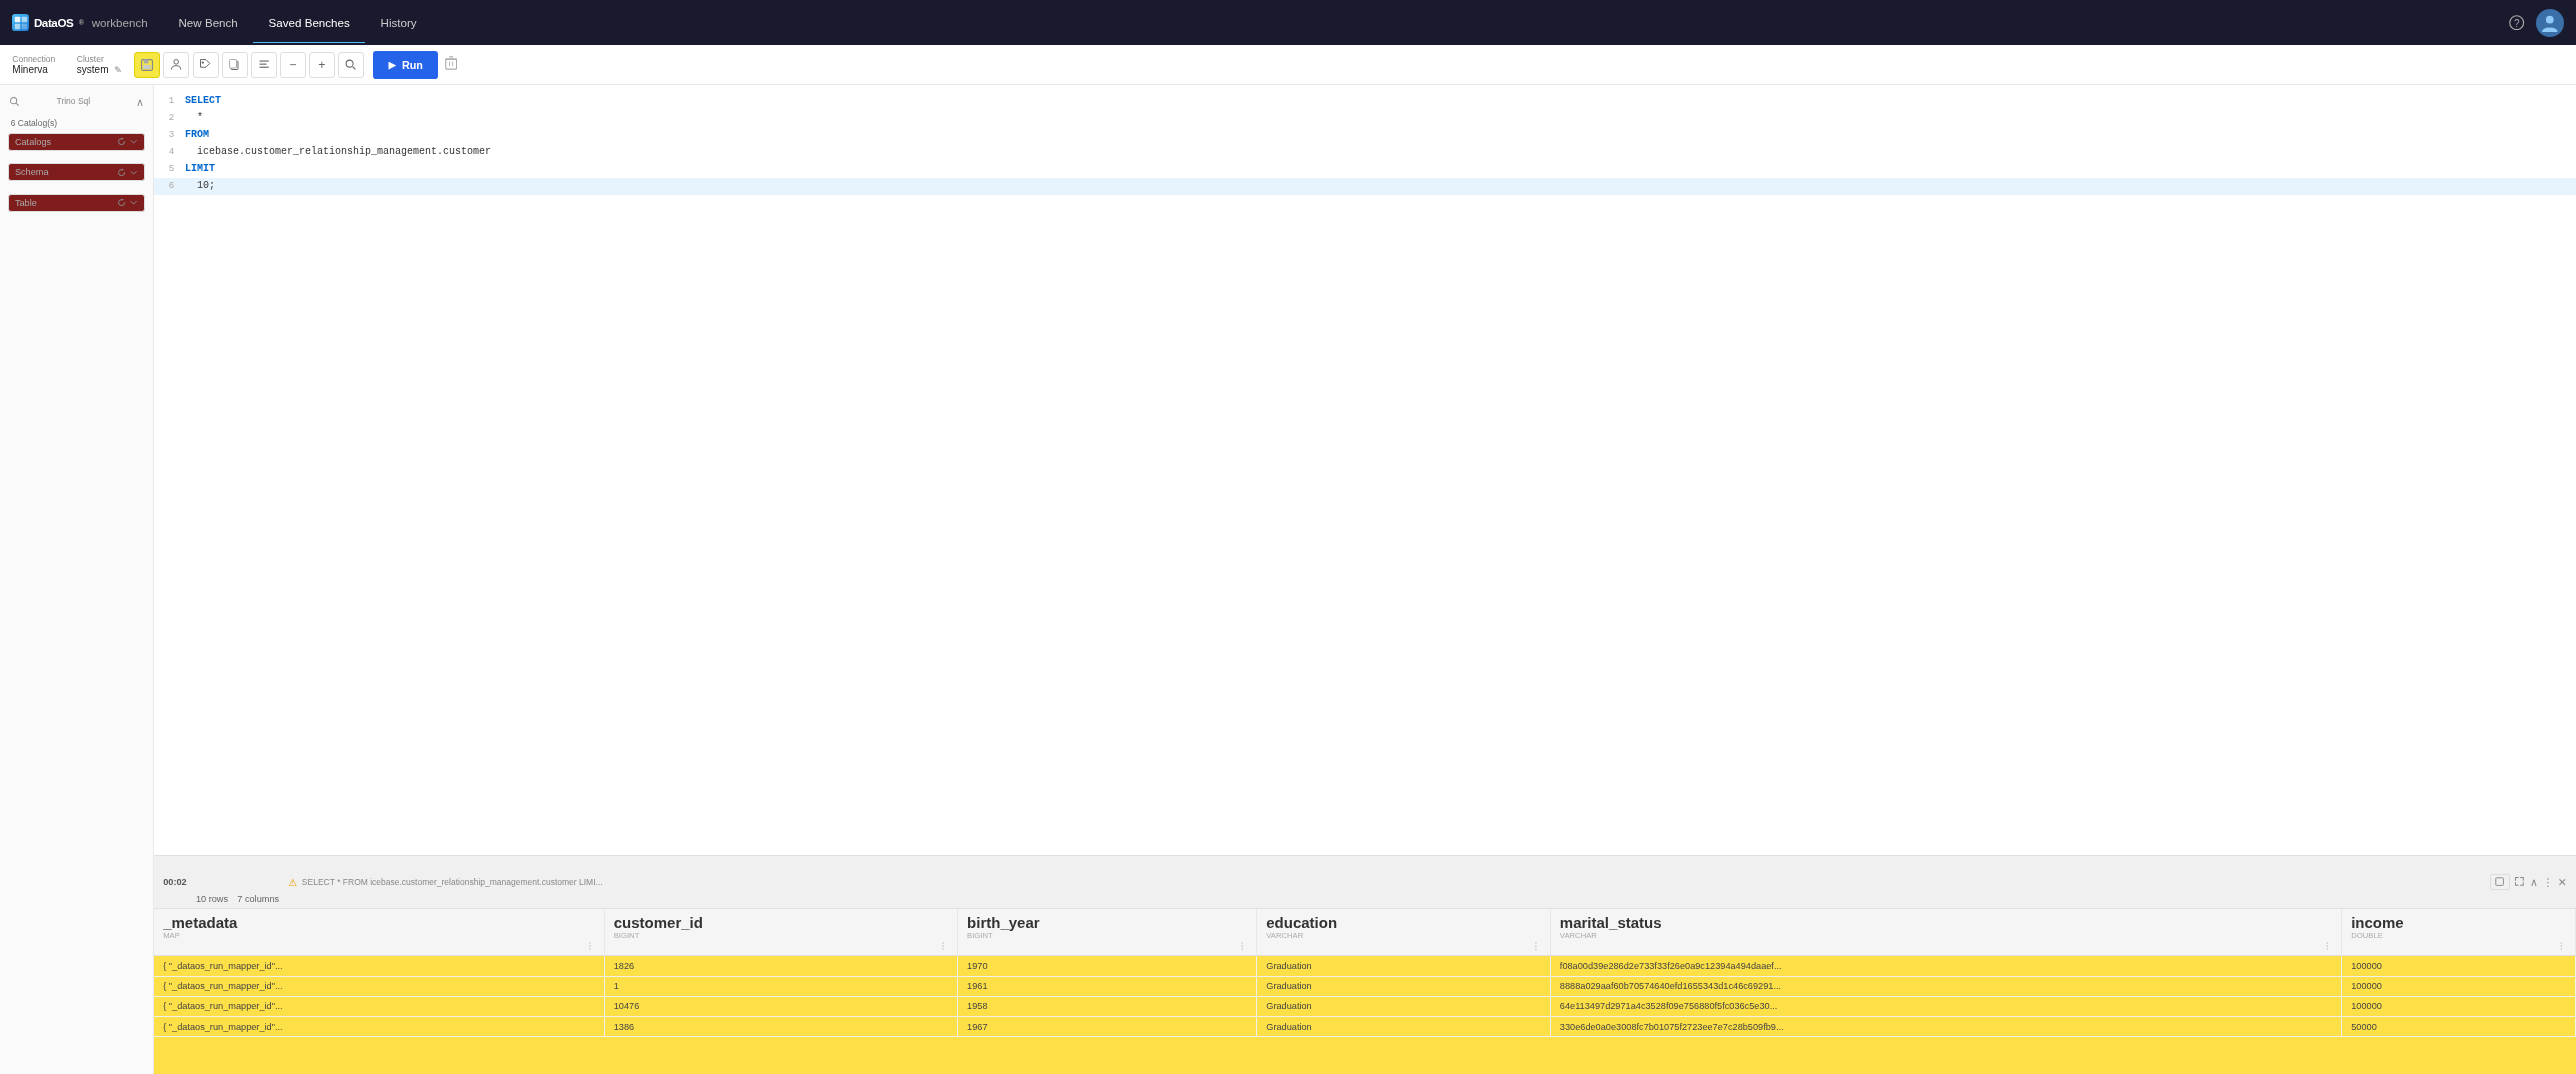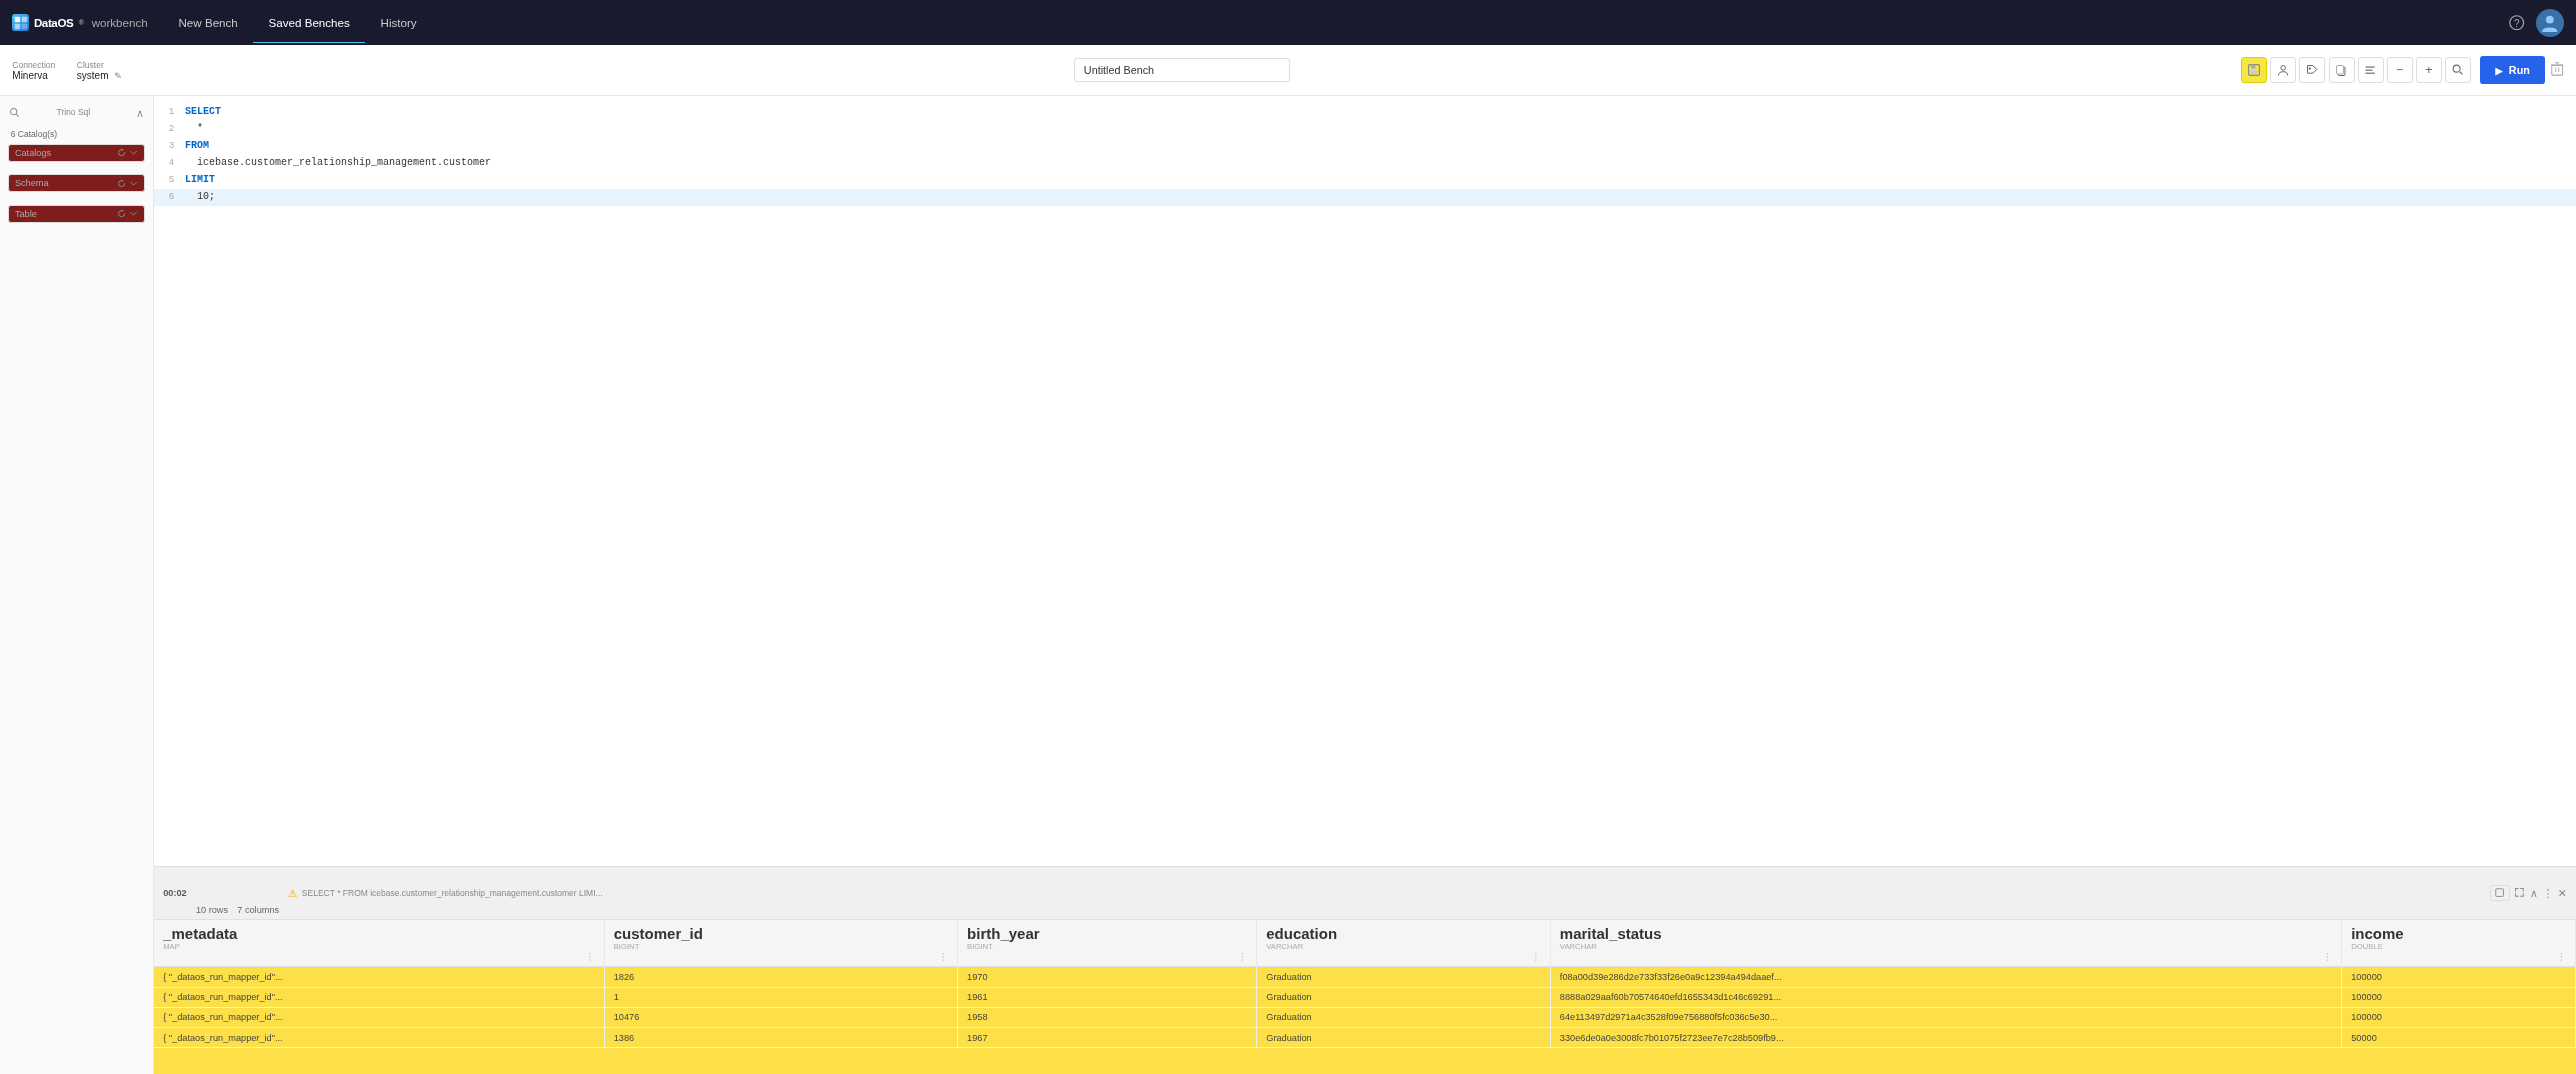--- a/index.html
+++ b/index.html
@@ -59,21 +59,21 @@
       display: flex; align-items: center; justify-content: center;
       cursor: pointer;
       overflow: hidden;
       margin-left: 4.6px;
     }
 
     
     .sub-header {
       background: #fff;
       border-bottom: 0.8px solid #e8e8e8;
-      height: 51px;
+      height: 40px;
       display: flex;
       align-items: center;
       padding: 0 12.3px;
       gap: 12.3px;
     }
     .conn-info { font-size: 9.2px; }
     .conn-label { color: #888; font-size: 8.5px; }
     .conn-value { color: #222; font-size: 10px; font-weight: 500; }
     .cluster-edit { color: #888; font-size: 9.2px; cursor: pointer; margin-left: 3.1px; }
     .sub-header-center { flex: 1; display: flex; justify-content: center; }
@@ -344,23 +344,20 @@
     <div class="conn-value">Minerva</div>
   </div>
   <div class="conn-info" style="margin-left:9.2px;">
     <div class="conn-label">Cluster</div>
     <div class="conn-value">
       <span>system</span>
       <span class="cluster-edit">✎</span>
     </div>
   </div>
 
-  <div class="sub-header-center">
-    <input type="text" class="bench-title-input" value="Untitled Bench" style="">
-  </div>
 
   <div class="toolbar-btns">
     <button class="toolbar-btn save-btn" title="Save">
       <svg width="14" height="14" viewBox="0 0 18 18" fill="none">
         <rect x="2" y="2" width="14" height="14" rx="2" stroke="#888" stroke-width="1.5" fill="#f5e642"></rect>
         <rect x="5" y="2" width="6" height="5" rx="1" fill="#aaa"></rect>
         <rect x="4" y="9" width="10" height="5" rx="1" fill="#ccc"></rect>
       </svg>
     </button>
     <button class="toolbar-btn">

